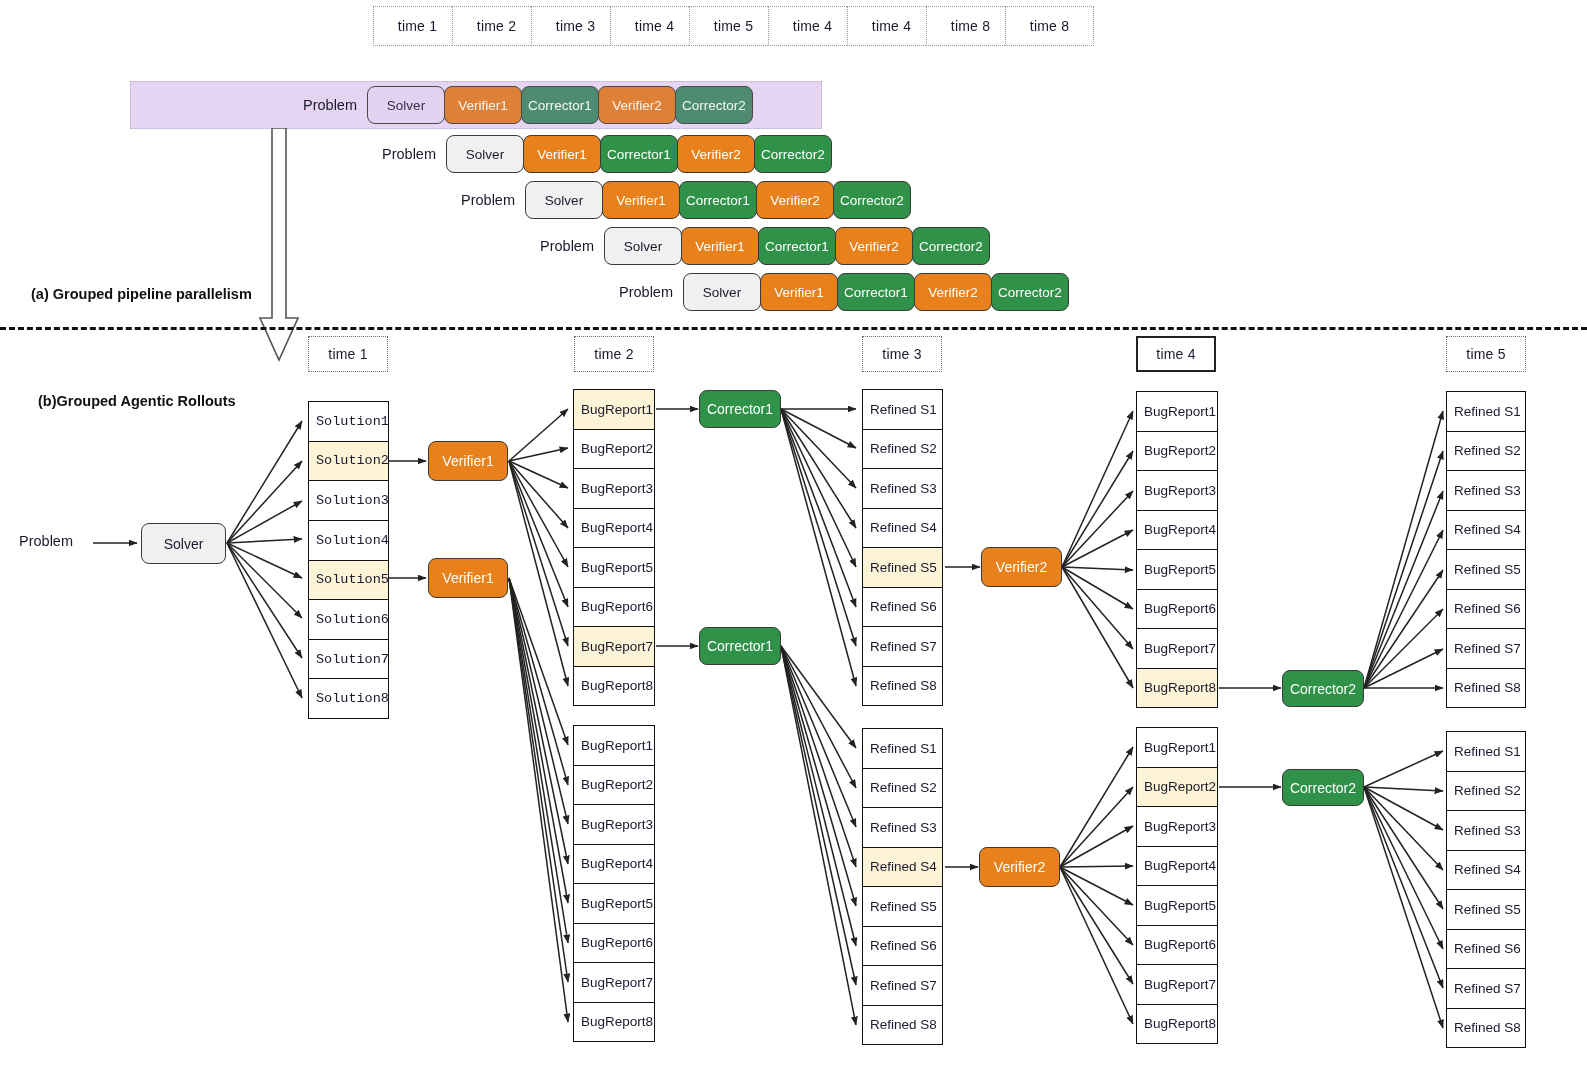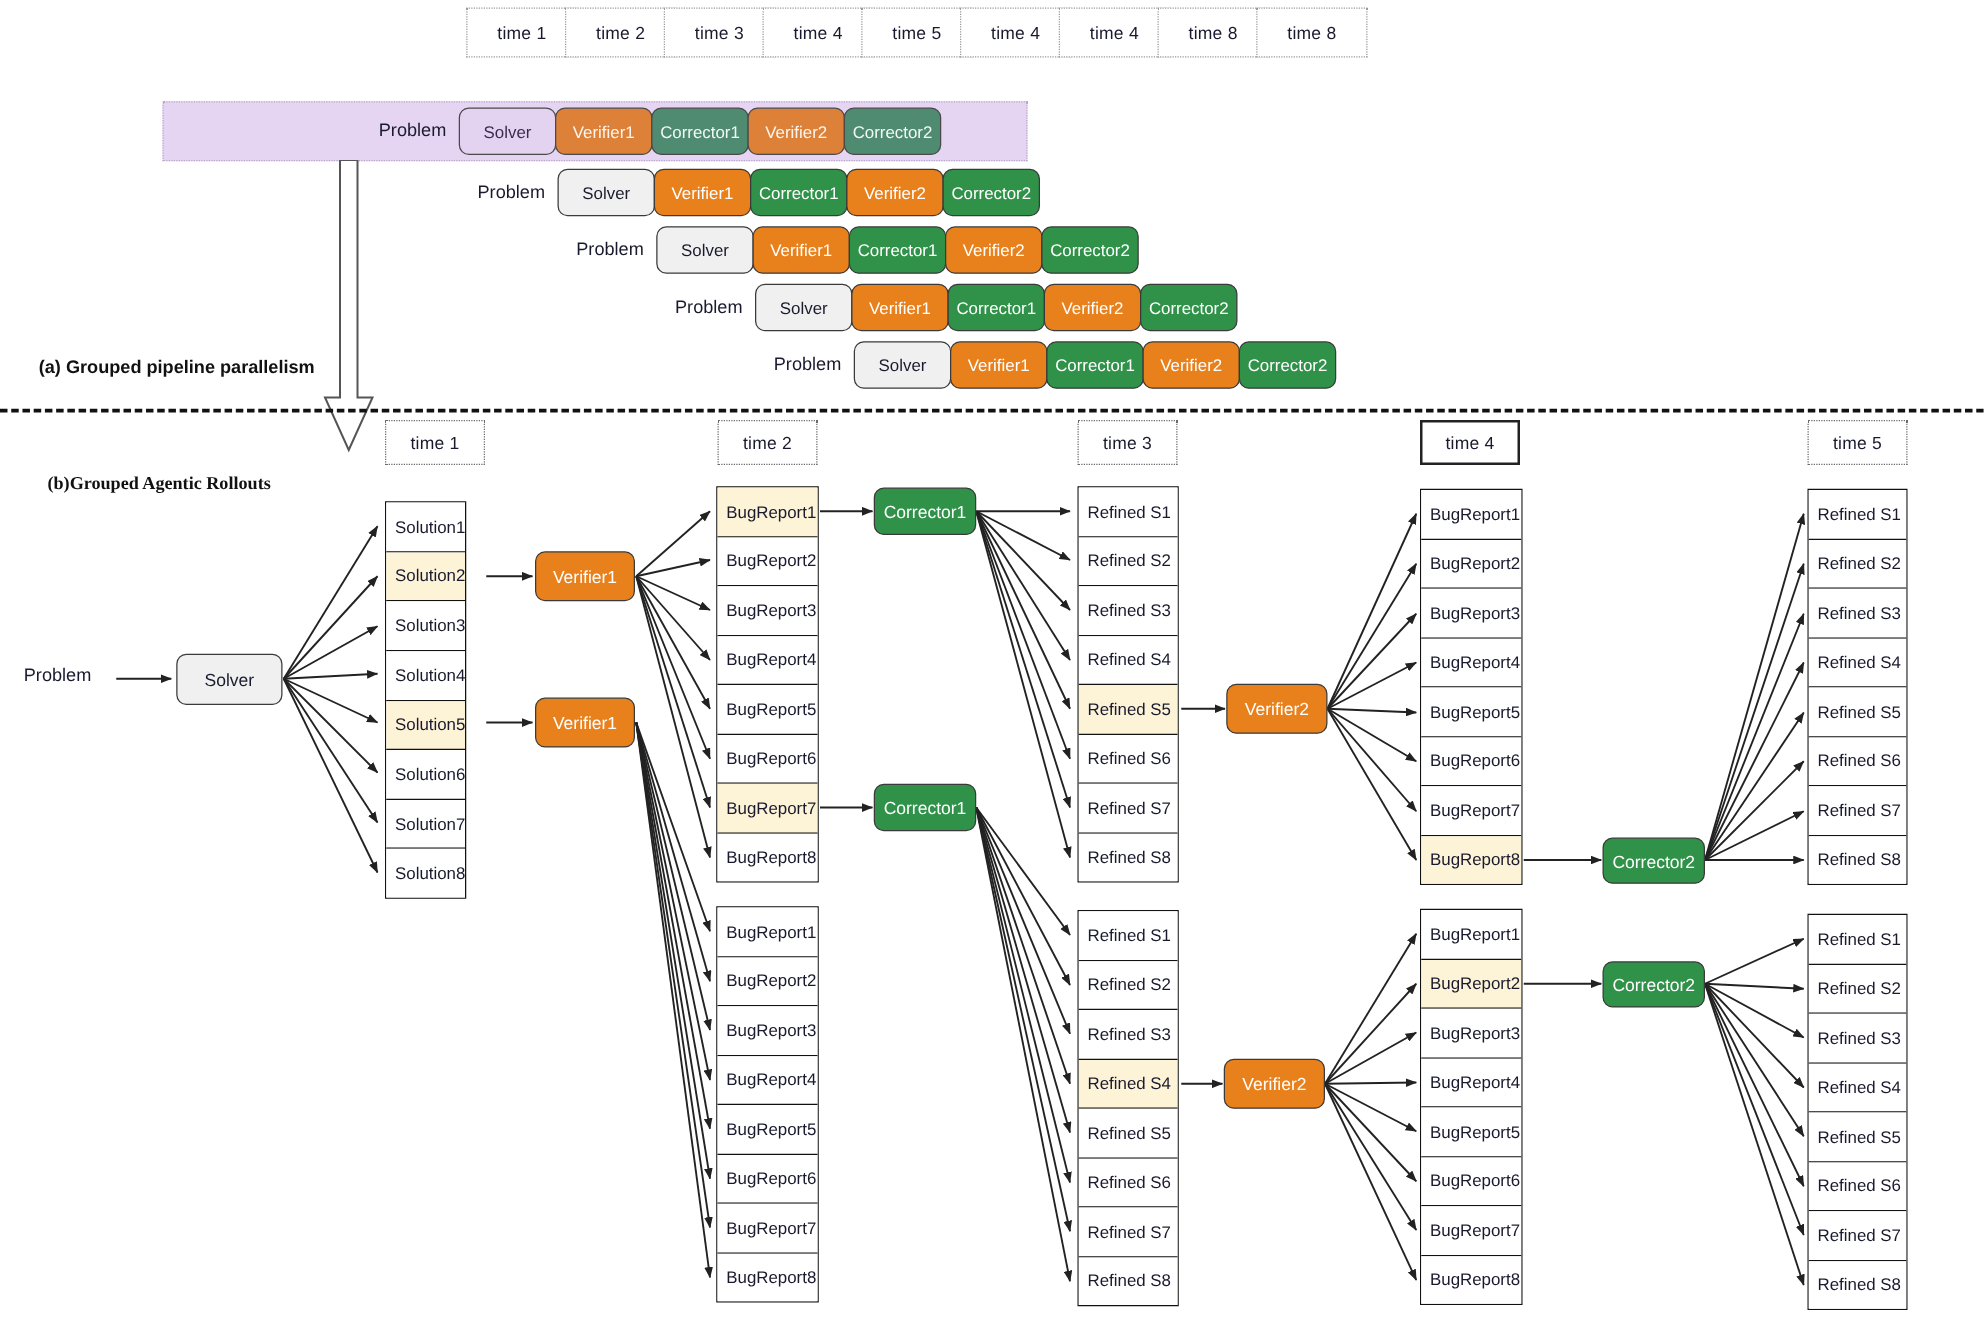--- a/index.html
+++ b/index.html
@@ -260,21 +260,21 @@
   <div class="prow" style="left:619px;top:273px;">
     <div class="plabel">Problem</div>
     <div class="pbox solver">Solver</div>
     <div class="pbox verifier">Verifier1</div>
     <div class="pbox corrector">Corrector1</div>
     <div class="pbox verifier">Verifier2</div>
     <div class="pbox corrector">Corrector2</div>
   </div>
 
   <div class="caption" style="left:31px;top:286px;">(a) Grouped pipeline parallelism</div>
-  <div class="caption" style="left:38px;top:379px;font-family:Liberation Serif, serif;">(b)Grouped Agentic Rollouts</div>
+  <div class="caption" style="left:38px;top:393px;">(b)Grouped Agentic Rollouts</div>
 
   <svg class="bigarrow" style="left:258px;top:128px;width:60px;height:235px;" viewBox="0 0 60 235">
     <path d="M14,0 L14,190 L2,190 L21,232 L40,190 L28,190 L28,0 Z" fill="#ffffff" stroke="#555" stroke-width="1.6"></path>
   </svg>
 
   <div class="divider" style="top:327px;"></div>
 
   <div class="timecell b" style="left:308px;top:336px;width:80px;height:36px;">
       <span>time 1</span>
     </div>
@@ -300,21 +300,21 @@
 
   <div class="node corrector" style="left:699px;top:390px;width:82px;height:38px;">Corrector1</div>
   <div class="node corrector" style="left:699px;top:627px;width:82px;height:38px;">Corrector1</div>
 
   <div class="node verifier" style="left:981px;top:547px;width:81px;height:40px;">Verifier2</div>
   <div class="node verifier" style="left:979px;top:847px;width:81px;height:40px;">Verifier2</div>
 
   <div class="node corrector" style="left:1282px;top:670px;width:82px;height:37px;">Corrector2</div>
   <div class="node corrector" style="left:1282px;top:769px;width:82px;height:37px;">Corrector2</div>
 
-  <div class="stack" id="st-solutions" style="left:308px;top:401px;width:65px;height:318px;">
+  <div class="stack" id="st-solutions" style="left:308px;top:401px;width:81px;height:318px;font-family:Liberation Mono, monospace;">
       <div class="cell">Solution1</div>
       <div class="cell hl">Solution2</div>
       <div class="cell">Solution3</div>
       <div class="cell">Solution4</div>
       <div class="cell hl">Solution5</div>
       <div class="cell">Solution6</div>
       <div class="cell">Solution7</div>
       <div class="cell">Solution8</div>
     </div>
 

